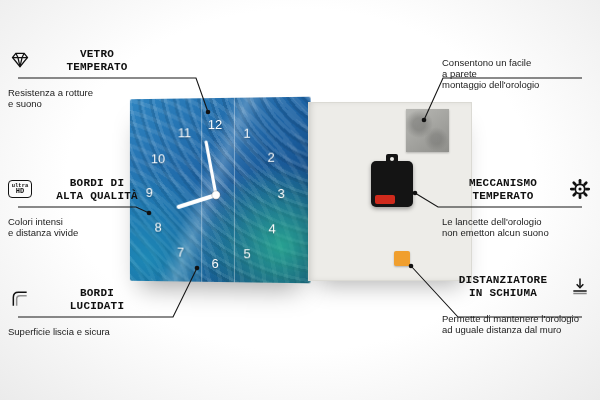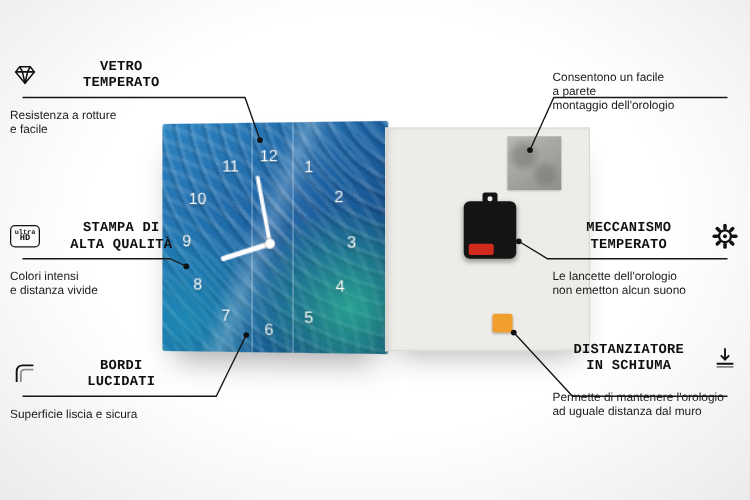--- a/index.html
+++ b/index.html
@@ -144,34 +144,34 @@
           <path d="M3 9 H21 M7 4 L9.5 9 L12 20 M17 4 L14.5 9 L12 20"></path>
         </svg>
       </span>
       <div class="titles">
         <div>VETRO</div>
         <div>TEMPERATO</div>
       </div>
     </div>
     <div class="subs">
       <div>Resistenza a rotture</div>
-      <div>e facile</div>
+      <div>e suono</div>
     </div>
   </div>
 
   <div class="callout" style="left:8px;top:177px">
     <div class="callout-head">
       <span class="icon">
         <span class="uhd">
           <b>ultra</b>
           <b>HD</b>
         </span>
       </span>
       <div class="titles">
-        <div>STAMPA DI</div>
+        <div>BORDI DI</div>
         <div>ALTA QUALITÀ</div>
       </div>
     </div>
     <div class="subs">
       <div>Colori intensi</div>
       <div>e distanza vivide</div>
     </div>
   </div>
 
   <div class="callout" style="left:8px;top:287px">

